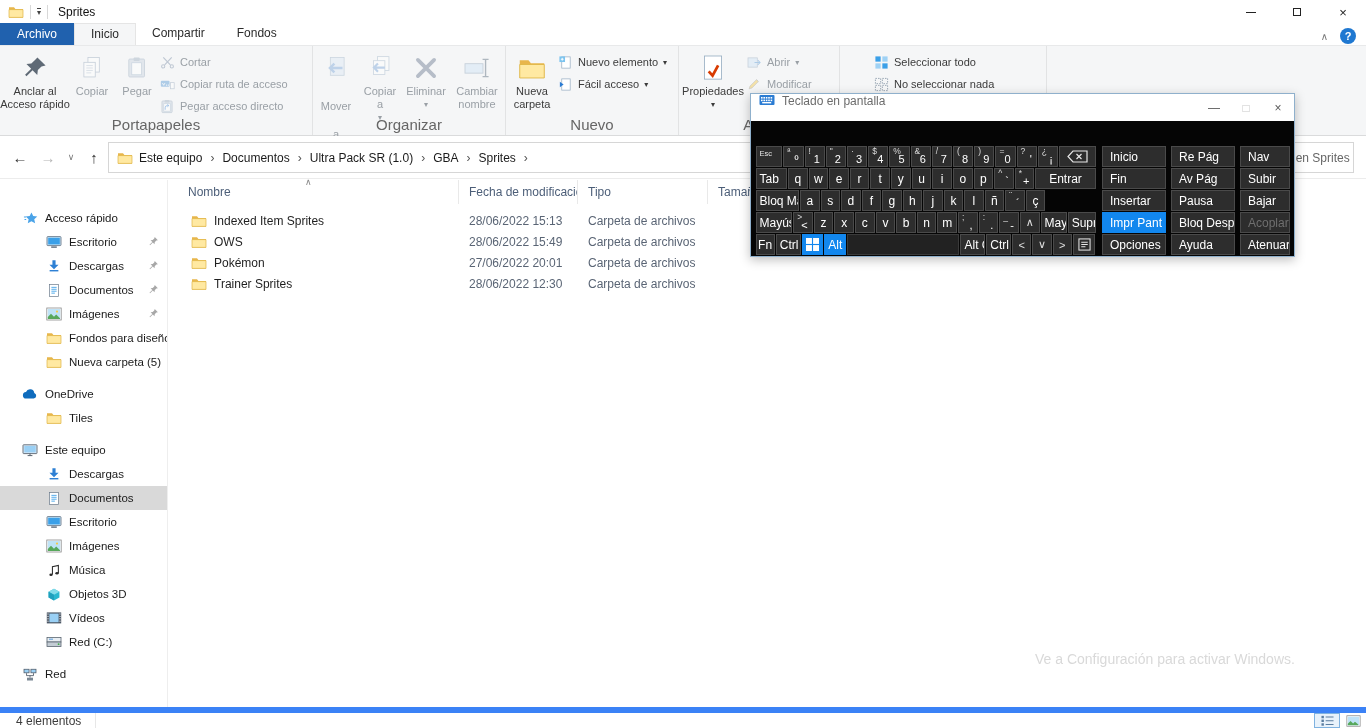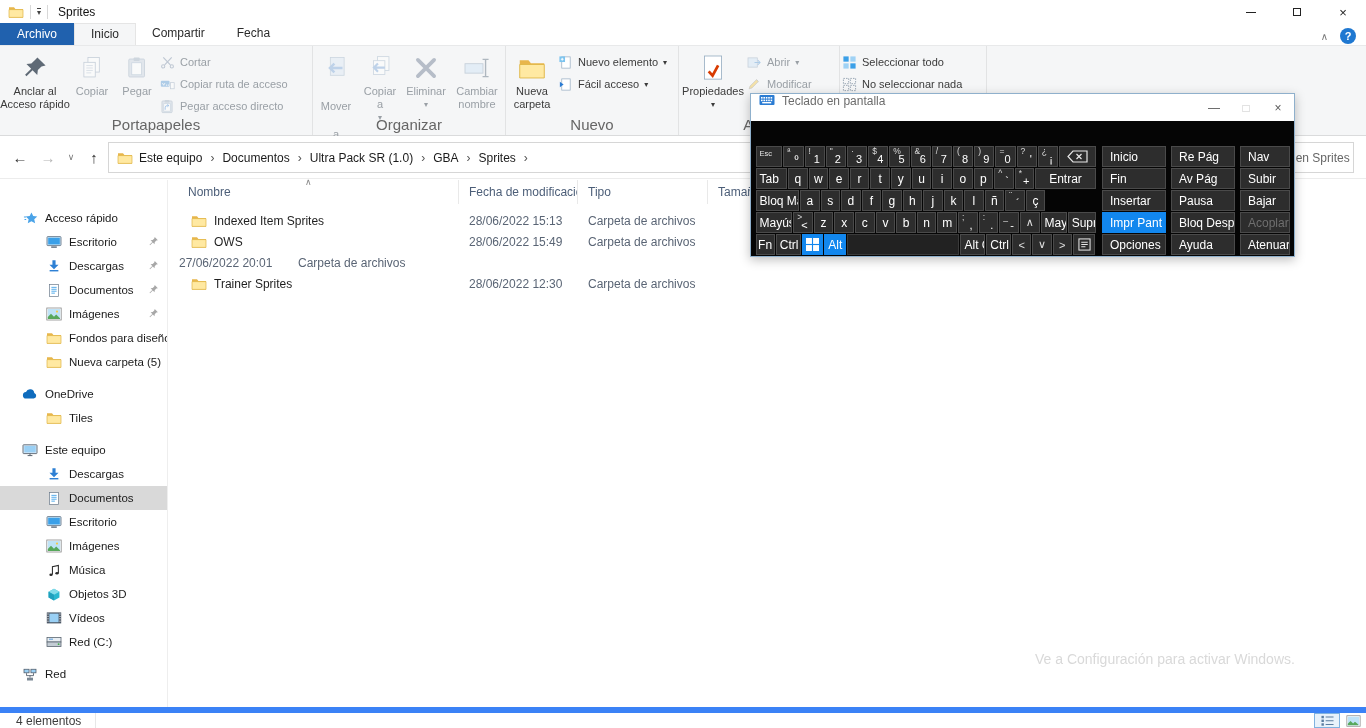--- a/index.html
+++ b/index.html
@@ -140,21 +140,21 @@
       </div>
     <div class="cap-btn">×</div>
   </div>
 </div>
 
 <div class="tabbar">
   <div class="tab-file">Archivo</div>
   <div id="tab-items" style="display:flex;">
       <div class="tab active">Inicio</div>
       <div class="tab">Compartir</div>
-      <div class="tab">Fecha</div>
+      <div class="tab">Fondos</div>
     </div>
   <div class="tabbar-right">
     <span class="collapse-caret">∧</span>
     <span class="help-circle">?</span>
   </div>
 </div>
 
 <div class="ribbon" id="ribbon-groups">
     <div class="grp">
       <div class="rbig" style="width: 68px;">
@@ -332,21 +332,21 @@
               <path d="M2.5 13.5l1-3.2 7.3-7.3 2.2 2.2-7.3 7.3z" fill="#f2c94c" stroke="#8a8a8a" stroke-width=".7"></path>
               <path d="M10.8 3l2.2 2.2" stroke="#8a8a8a" stroke-width=".7"></path>
             </svg>
           </span>
           <span>Modificar</span>
         </div>
       </div>
       <span class="grp-label">Abrir</span>
     </div>
     <div class="grp">
-      <div class="stack" style="width: 144px;">
+      <div class="stack" style="width: 172px; margin-left: 32px;">
         <div class="rsmall">
           <span class="sicon">
             <svg width="15" height="15" viewBox="0 0 16 16">
               <rect x="1.5" y="1.5" width="5.6" height="5.6" fill="#3ba0e8"></rect>
               <rect x="8.9" y="1.5" width="5.6" height="5.6" fill="#9fd2f5"></rect>
               <rect x="1.5" y="8.9" width="5.6" height="5.6" fill="#9fd2f5"></rect>
               <rect x="8.9" y="8.9" width="5.6" height="5.6" fill="#3ba0e8"></rect>
             </svg>
           </span>
           <span>Seleccionar todo</span>
@@ -635,20 +635,29 @@
               <path d="M1 3.2h5l1.4 1.8H15v8.4H1z" fill="#e8b64c"></path>
               <path d="M1 5.6h14v7.8H1z" fill="#ffe9a2" stroke="#dfb646" stroke-width=".7"></path>
             </svg>
           </span>
           <span>OWS</span>
         </div>
         <div class="fcell fmeta" style="width: 119px;">28/06/2022 15:49</div>
         <div class="fcell fmeta" style="width: 130px;">Carpeta de archivos</div>
       </div>
       <div class="frow">
+        <div class="fcell fname" style="width: 290px;">
+          <span class="ic">
+            <svg width="16" height="16" viewBox="0 0 16 16">
+              <path d="M1 3.2h5l1.4 1.8H15v8.4H1z" fill="#e8b64c"></path>
+              <path d="M1 5.6h14v7.8H1z" fill="#ffe9a2" stroke="#dfb646" stroke-width=".7"></path>
+            </svg>
+          </span>
+          <span>Pokémon</span>
+        </div>
         <div class="fcell fmeta" style="width: 119px;">27/06/2022 20:01</div>
         <div class="fcell fmeta" style="width: 130px;">Carpeta de archivos</div>
       </div>
       <div class="frow">
         <div class="fcell fname" style="width: 290px;">
           <span class="ic">
             <svg width="16" height="16" viewBox="0 0 16 16">
               <path d="M1 3.2h5l1.4 1.8H15v8.4H1z" fill="#e8b64c"></path>
               <path d="M1 5.6h14v7.8H1z" fill="#ffe9a2" stroke="#dfb646" stroke-width=".7"></path>
             </svg>

